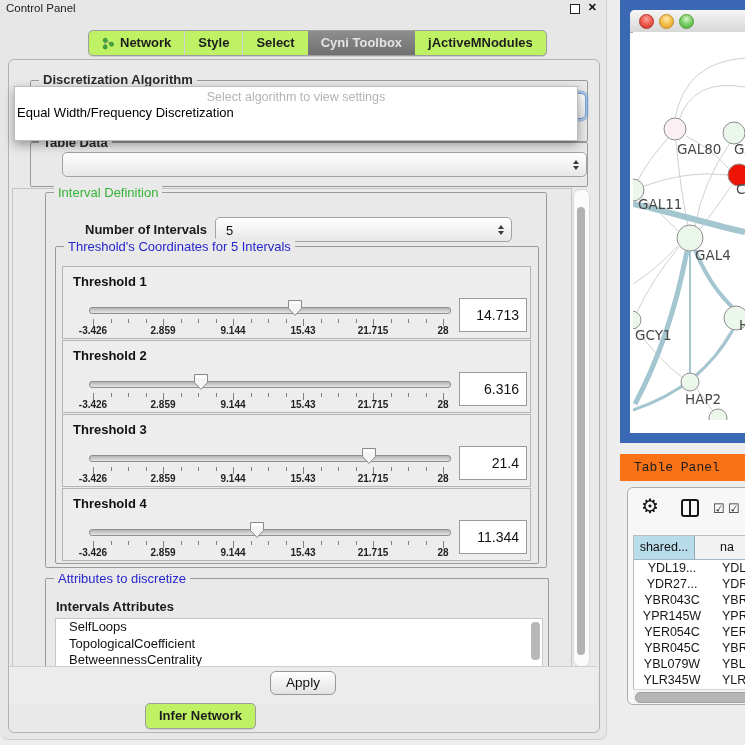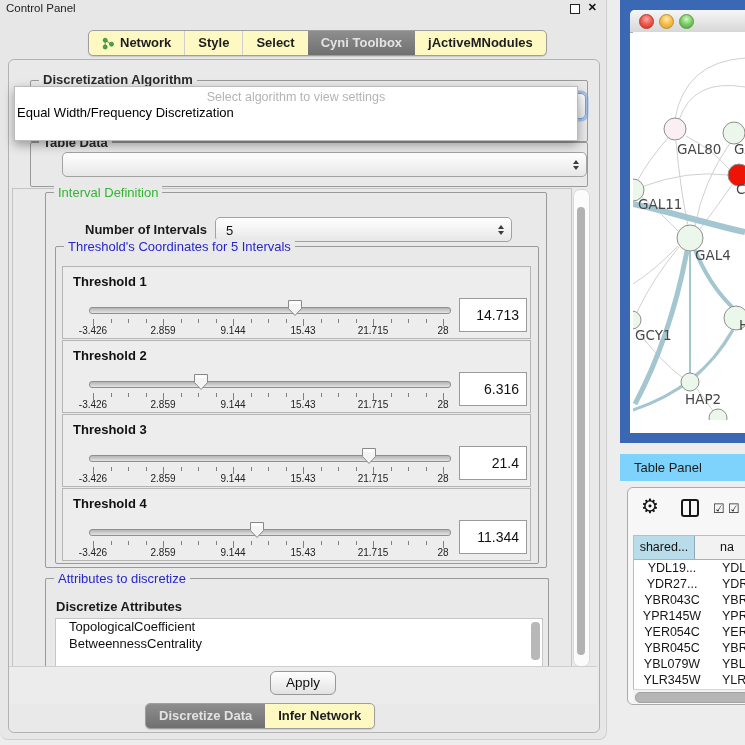--- a/index.html
+++ b/index.html
@@ -8,21 +8,21 @@
   .abs{position:absolute;}
 
   
   .cp-window{left:0;top:0;width:606px;height:739px;background:#e7e7e7;border-right:1px solid #cfcfcf;border-bottom:1px solid #cfcfcf;border-radius:0 0 8px 8px;}
   .cp-titlebar{left:0;top:0;width:100%;height:17px;}
   .cp-title{left:6px;top:2px;font-size:11.5px;color:#222;}
   .float-ico{right:26px;top:4px;width:8px;height:8px;border:1.5px solid #222;background:#fff;}
   .close-ico{right:9px;top:1px;font-size:11px;font-weight:bold;color:#111;cursor:default;}
 
   
-  .tabbar{display:flex;background:#fef9c3;border:1px solid #9e9e9e;border-radius:5px;overflow:hidden;height:24px;box-shadow:0 1px 1px rgba(0,0,0,.12);}
+  .tabbar{display:flex;background:#bef264;border:1px solid #9e9e9e;border-radius:5px;overflow:hidden;height:24px;box-shadow:0 1px 1px rgba(0,0,0,.12);}
   .tab{padding:0 13px;line-height:24px;font-size:13px;font-weight:bold;color:#1d1d1d;white-space:nowrap;display:flex;align-items:center;gap:5px;}
   .tab + .tab{border-left:1px solid #cfcfcf;}
   .tab.active{background:linear-gradient(#8e8e8e,#707070);color:#e3e3e3;border-left:none;align-items:center;}
   .tab.after-active{border-left:none;}
 
   
   .content-panel{left:8px;top:59px;width:590px;height:672px;background:#e9e9e9;border:1px solid #b2b2b2;border-radius:6px;}
 
   
   .group{border:1px solid #9a9a9a;border-radius:2px;}
@@ -53,21 +53,21 @@
   
   .tpanel{left:62px;width:467px;height:71px;background:#ededed;border:1px solid #b5b5b5;}
   .tlabel{left:10px;top:7px;font-size:13px;font-weight:bold;color:#111;}
   .track{left:26px;top:40px;width:360px;height:5px;border-radius:3px;background:linear-gradient(#b4b4b4,#e4e4e4);border:1px solid #8f8f8f;}
   .slider-inner{left:30px;top:0;width:350px;height:71px;}
   .thumb{position:absolute;top:32px;margin-left:-8px;}
   .ticks{position:absolute;left:30px;top:52px;width:350px;height:8px;}
   .tick{position:absolute;top:0;width:1px;height:4px;background:#808080;}
   .tick.major{height:7px;}
   .tick-labels{position:absolute;left:30px;top:58px;width:350px;height:12px;}
-  .tick-label{position:absolute;transform:translateX(-50%);font-size:10px;font-weight:normal;color:#222;white-space:nowrap;}
+  .tick-label{position:absolute;transform:translateX(-50%);font-size:10px;font-weight:bold;color:#222;white-space:nowrap;}
   .valbox{left:396px;top:31px;width:59px;height:32px;background:#fff;border:1px solid #9a9a9a;font-size:14px;text-align:right;line-height:32px;padding-right:7px;color:#111;}
 
   
   .attr-list{left:55px;top:618px;width:486px;height:48px;background:#fff;border:1px solid #c6c6c6;overflow:hidden;}
   .attr-item{font-size:13px;line-height:16.5px;padding-left:13px;color:#111;white-space:nowrap;}
   .attr-scroll{position:absolute;right:2px;top:3px;width:9px;height:38px;background:#b8b8b8;border-radius:4px;}
 
   
   .apply-bar{left:9px;top:666px;width:588px;height:37px;background:#ececec;border-top:1px solid #cfcfcf;}
   .apply-btn{left:270px;top:671px;width:64px;height:22px;background:linear-gradient(#ffffff,#e2e2e2);border:1px solid #979797;border-radius:6px;font-size:13.5px;text-align:center;line-height:21px;color:#111;}
@@ -75,21 +75,21 @@
   
   .net-frame{left:620px;top:0;width:125px;height:443px;background:#3b68b5;}
   .mac-window{left:630px;top:10px;width:120px;height:423px;background:#fff;border-radius:5px 0 0 0;}
   .mac-titlebar{left:0;top:0;width:100%;height:22px;background:linear-gradient(#f6f6f6,#d7d7d7);border-bottom:1px solid #aaa;border-radius:5px 0 0 0;}
   .tl{position:absolute;top:4px;width:13px;height:13px;border-radius:50%;}
   .tl.red{left:9px;background:radial-gradient(circle at 50% 32%,#ffa79e 0%,#ee6055 45%,#d3281e 100%);border:1px solid #b5362c;}
   .tl.yellow{left:29px;background:radial-gradient(circle at 50% 32%,#ffeab0 0%,#f6c050 45%,#dd9d1b 100%);border:1px solid #bf8f2d;}
   .tl.green{left:49px;background:radial-gradient(circle at 50% 32%,#d6f6c8 0%,#7fd16d 45%,#3ea32c 100%);border:1px solid #56a23c;}
   .net-canvas{left:3px;top:22px;width:117px;height:388px;background:#fff;overflow:hidden;}
 
-  .tp-titlebar{left:620px;top:454px;width:125px;height:27px;background:#7dd3fc;}
+  .tp-titlebar{left:620px;top:454px;width:125px;height:27px;background:#f97316;font-family:Liberation Mono, monospace;}
   .tp-title{left:14px;top:6px;font-size:13px;color:#1c1c1c;}
   .tp-card{left:627px;top:487px;width:130px;height:216px;background:#f7f7f7;border:1px solid #ababab;border-radius:6px;}
   .gear{position:absolute;left:13px;top:8px;font-size:20px;color:#111;line-height:20px;}
   .split-ico{position:absolute;left:53px;top:11px;width:14px;height:14px;border:2px solid #161616;border-radius:3px;}
   .split-ico span{position:absolute;left:50%;top:0;width:2px;height:100%;background:#161616;transform:translateX(-1px);}
   .cb{position:absolute;top:14px;font-size:13px;color:#222;line-height:13px;}
   .sheet{position:absolute;left:5px;top:47px;width:125px;height:154px;background:#fff;border:1px solid #bdbdbd;border-bottom:none;overflow:hidden;}
   .hrow{display:flex;height:23px;border-bottom:1px solid #9fb6c2;}
   .hcell{font-size:12.5px;line-height:23px;text-align:center;color:#111;}
   .hcell.c1{width:75px;background:#b9dcea;border-right:1px solid #8fa9b6;}
@@ -356,35 +356,33 @@
           <div class="tick-label" style="left: 60%;">15.43</div>
           <div class="tick-label" style="left: 80%;">21.715</div>
           <div class="tick-label" style="left: 100%;">28</div>
         </div>
       <div class="abs valbox">11.344</div>
     </div>
 
     <div class="abs group" style="left:45px;top:578px;width:502px;height:89px;border-bottom:none;">
       <div class="group-title gt-blue">Attributes to discretize</div>
     </div>
-    <div class="abs" style="left:56px;top:599px;font-size:13px;font-weight:bold;">Discretize Attributes</div>
+    <div class="abs" style="left:56px;top:599px;font-size:13px;font-weight:bold;">Intervals Attributes</div>
     <div class="abs attr-list">
+      <div class="attr-item">SelfLoops</div>
       <div class="attr-item">TopologicalCoefficient</div>
       <div class="attr-item">BetweennessCentrality</div>
       <div class="attr-scroll"></div>
     </div>
 
     <div class="abs apply-bar"></div>
     <div class="abs apply-btn">Apply</div>
 
     <div class="abs" style="left:145px;top:703px;">
       <div class="tabbar">
-        <div class="tab active">
-            <span>Discretize Data</span>
-          </div>
         <div class="tab after-active">
             <span>Infer Network</span>
           </div>
       </div>
     </div>
   </div>
 
   <div class="abs net-frame"></div>
   <div class="abs mac-window">
     <div class="abs mac-titlebar">

